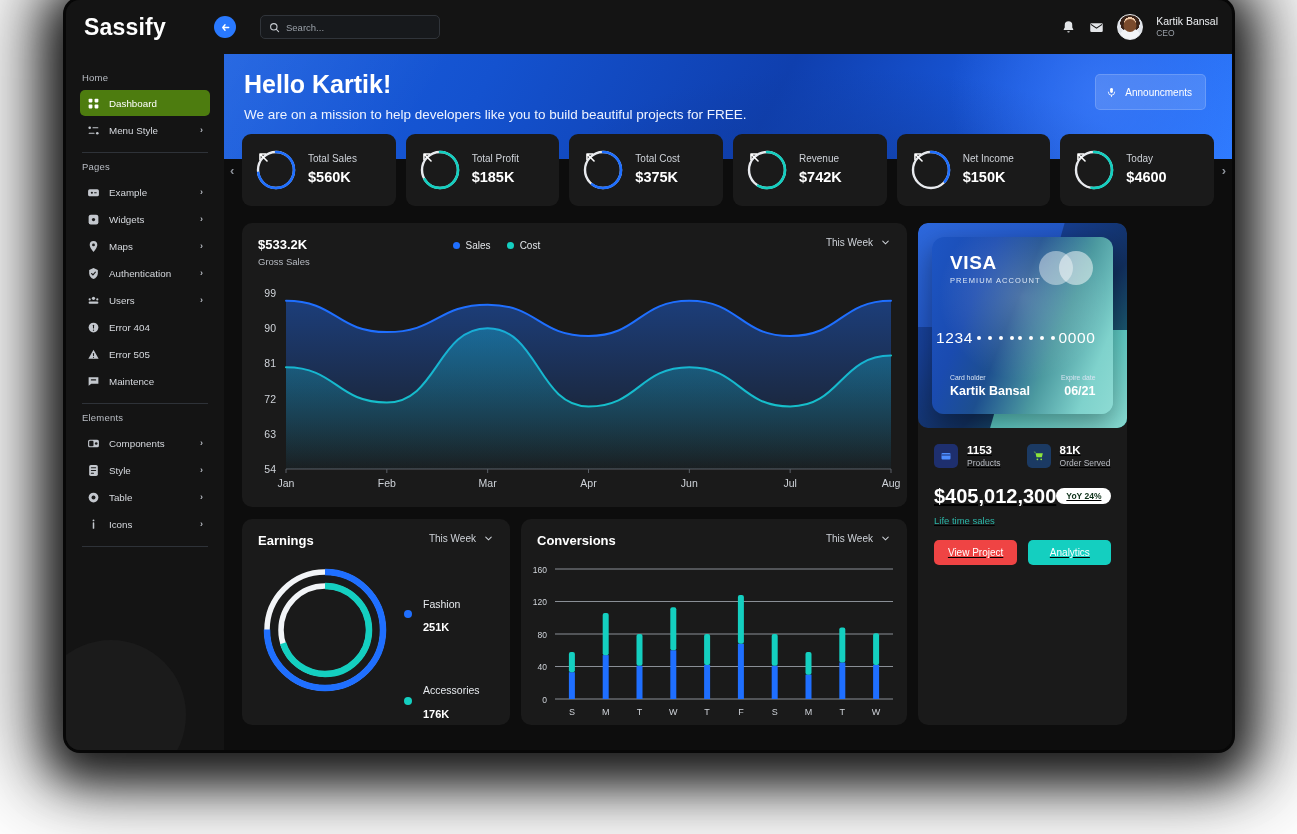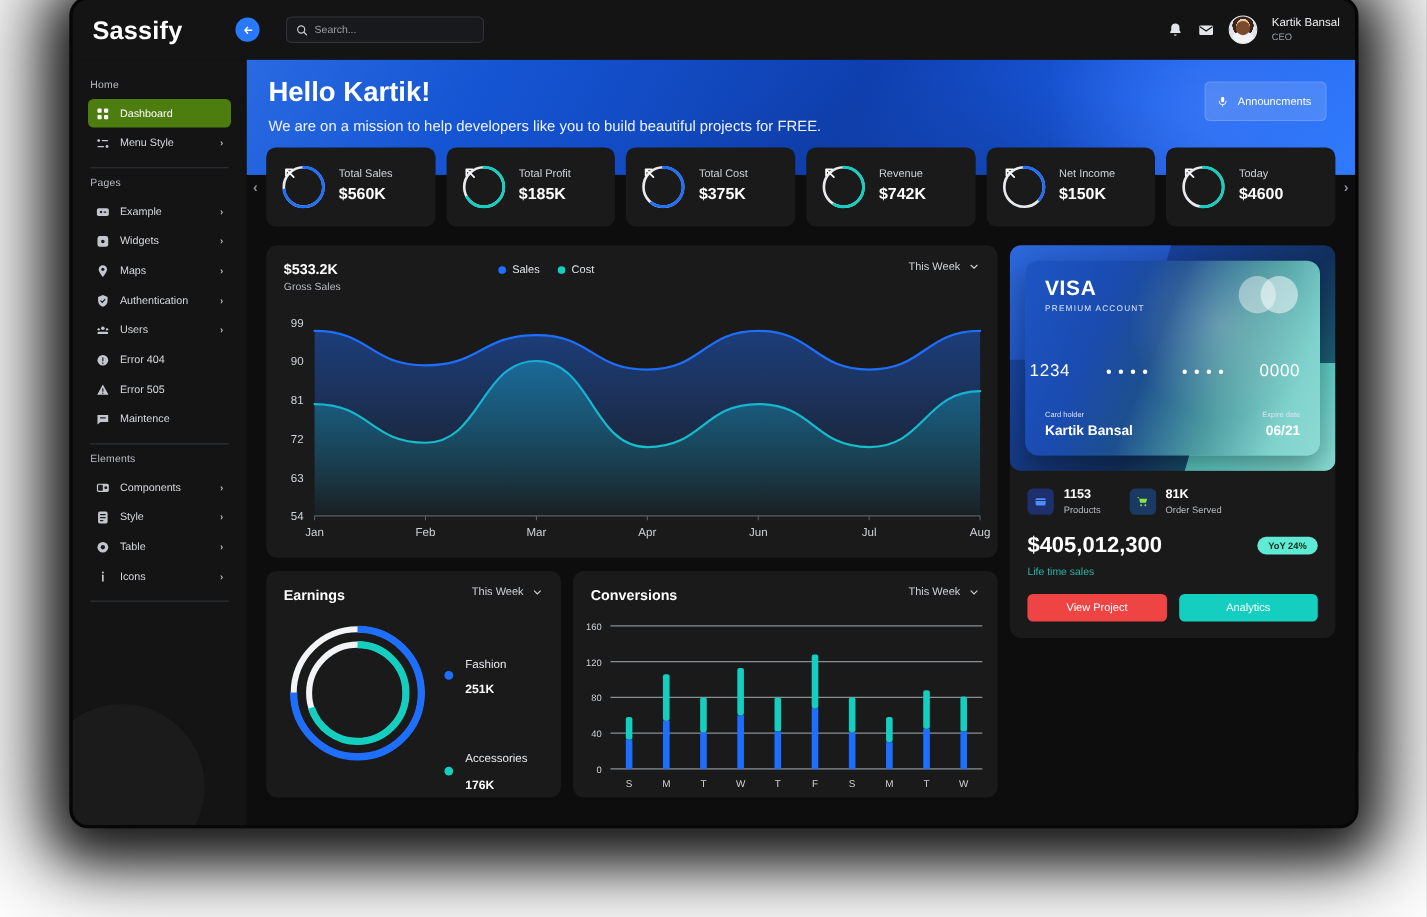--- a/index.html
+++ b/index.html
@@ -204,21 +204,21 @@
   }
   .strip-arrow.l { left: 6px; }
   .strip-arrow.r { right: 6px; }
 
   
   #grid {
     display: flex; gap: 11px; margin-top: 17px;
     padding: 0 10px;
   }
   #colL { flex: 1; min-width: 0; display: flex; flex-direction: column; gap: 12px; }
-  #colR { width: 296px; flex: 0 0 296px; display: flex; flex-direction: column; gap: 12px; }
+  #colR { width: 296px; flex: 0 0 296px; display: flex; flex-direction: row; gap: 12px; text-decoration: underline; }
 
   .card { background: #1a1a1a; border-radius: 10px; }
   .card-head {
     display: flex; align-items: flex-start;
     padding: 14px 16px 0 16px;
   }
   .card-title { color: #fff; font-size: 13px; font-weight: 700; }
   .card-sub { color: #b7bbc2; font-size: 9.5px; margin-top: 4px; }
   .period {
     margin-left: auto; color: #cfd3d9; font-size: 10px;
@@ -307,21 +307,21 @@
   #sales { padding: 14px 16px 15px 16px; }
   #mini-stats { display: flex; gap: 26px; }
   .ms { display: flex; align-items: center; gap: 9px; }
   .ms-ico { width: 24px; height: 24px; border-radius: 5px; display:flex; align-items:center; justify-content:center; }
   .ms-txt { line-height: 1.4; }
   .ms-v { color: #fff; font-size: 11.5px; font-weight: 700; }
   .ms-l { color: #b7bbc2; font-size: 8.5px; }
   #bigrow { display: flex; align-items: center; margin-top: 15px; }
   #bignum { color: #fff; font-size: 20px; font-weight: 700; }
   #yoy {
-    margin-left: auto; background: #5eead4; color: #0a2e16;
+    margin-left: auto; background: #ffffff; color: #0a2e16;
     font-size: 8.5px; font-weight: 700; border-radius: 10px;
     padding: 3px 10px;
   }
   #lifetime { color: #2bb6a8; font-size: 9.5px; margin-top: 7px; }
   #btnrow { display: flex; gap: 11px; margin-top: 14px; }
   .cta { flex: 1; height: 25px; border-radius: 5px; color: #fff;
     font-size: 10px; display:flex; align-items:center; justify-content:center; }
 
   
   #botstats { height: 62px; display: flex; align-items: center; }

